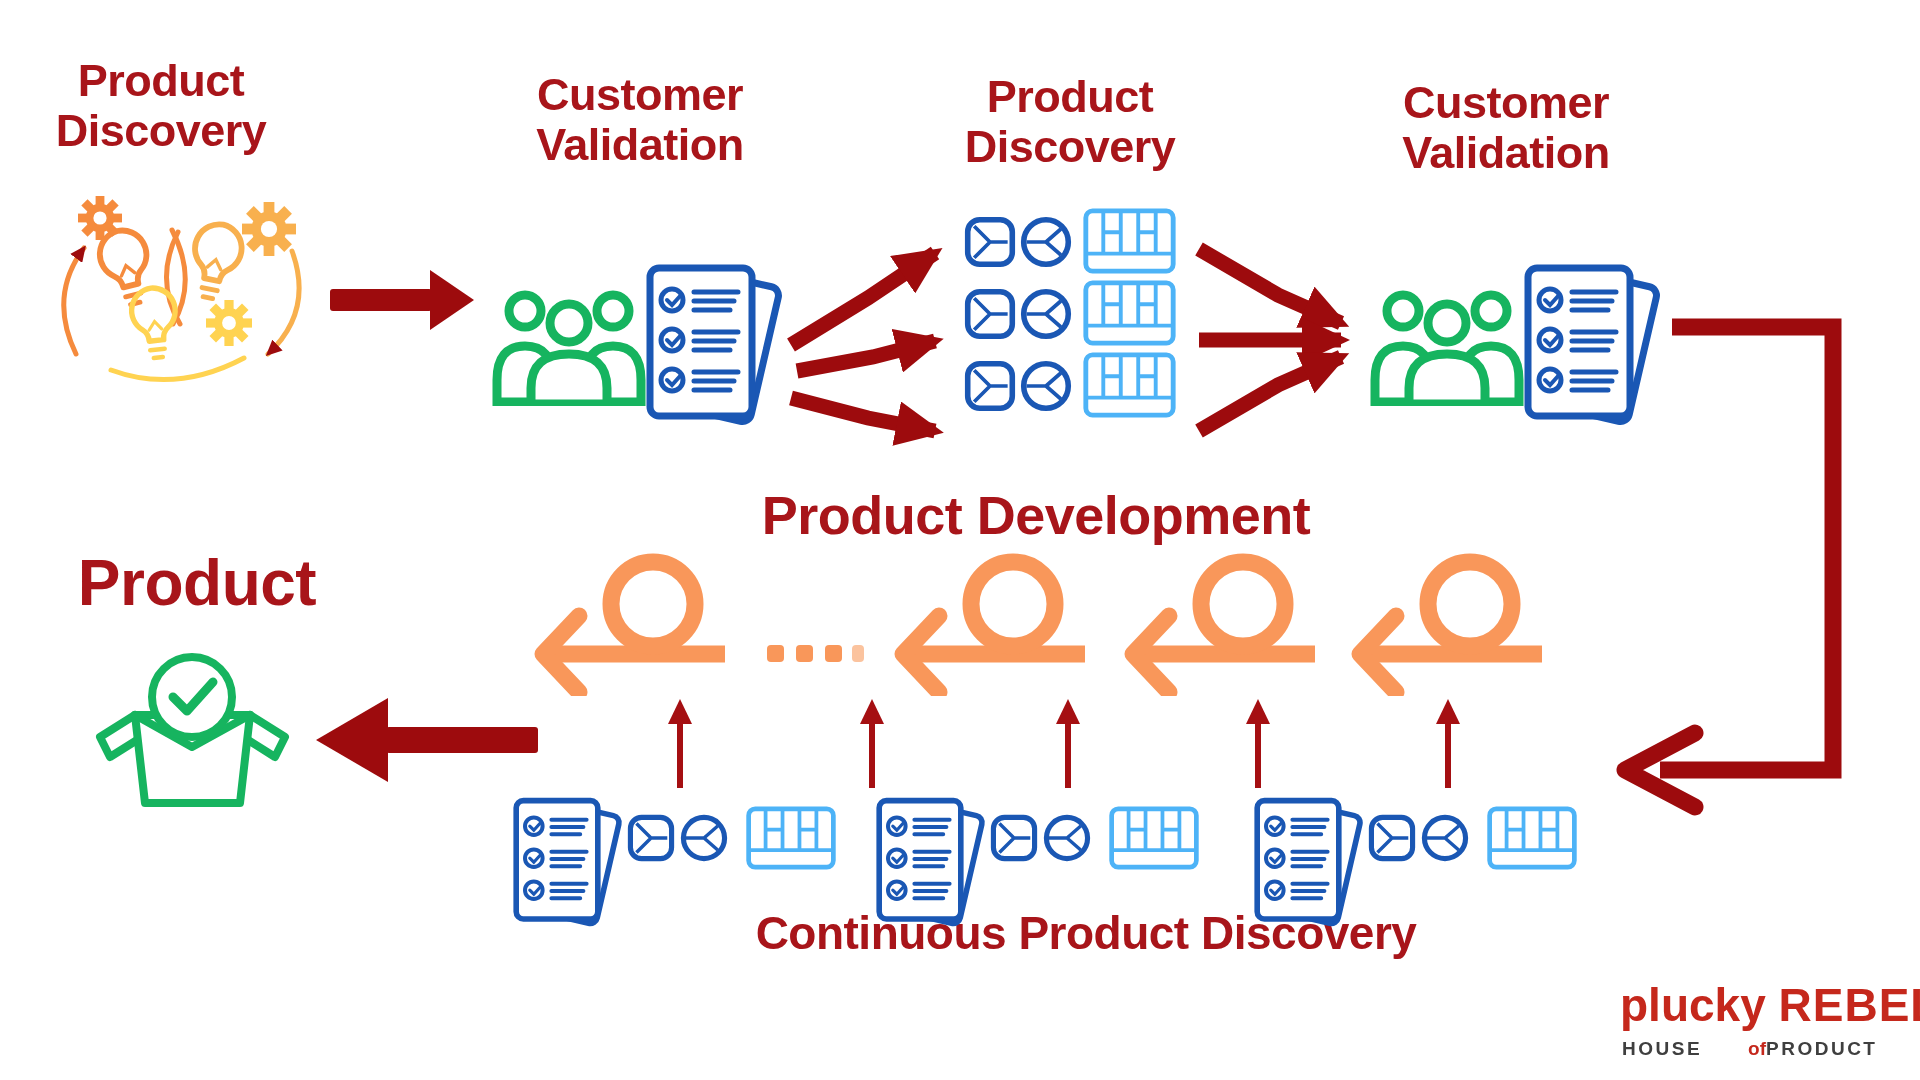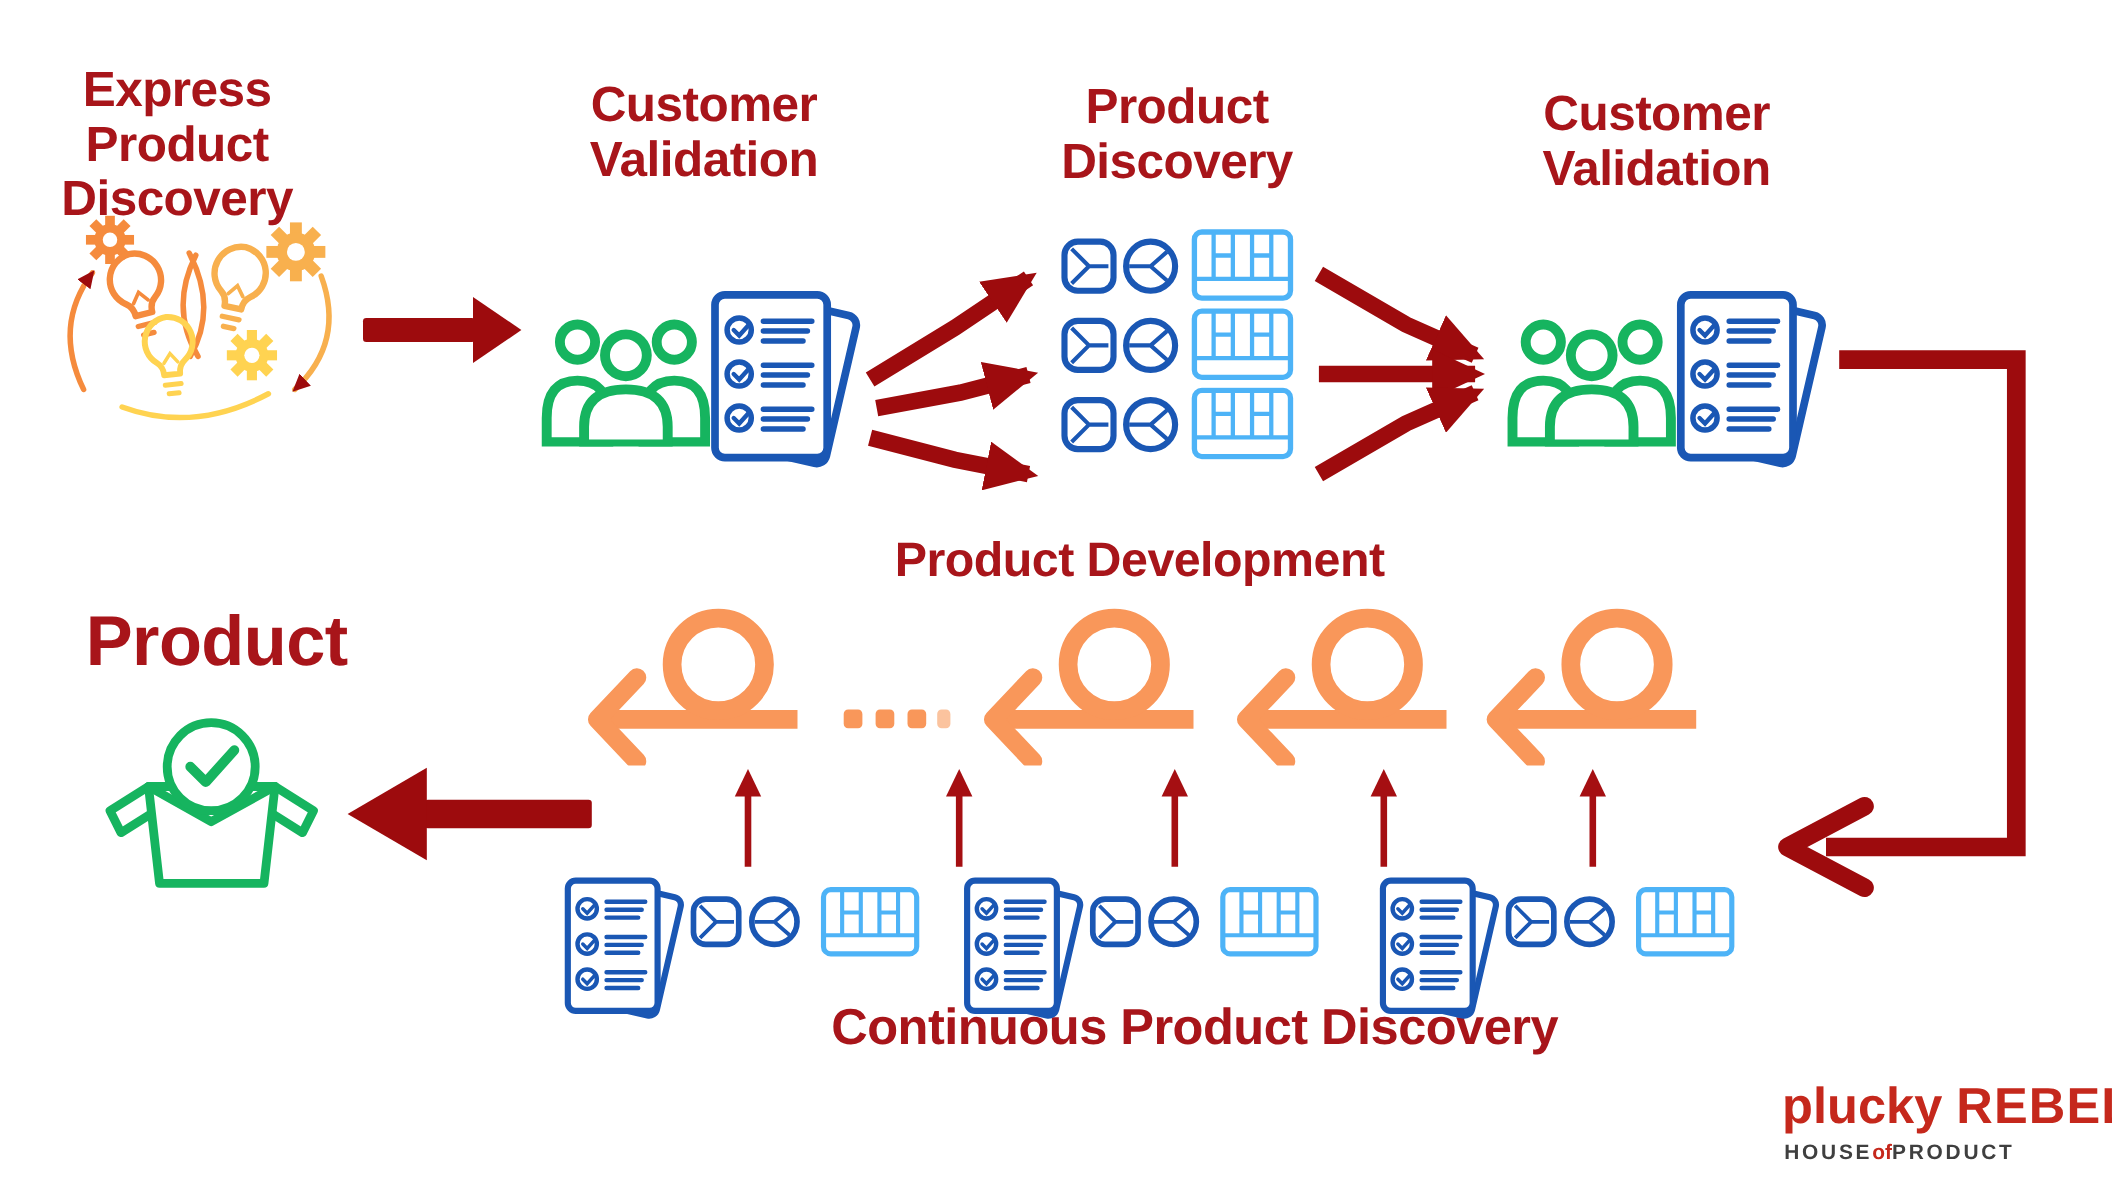--- a/index.html
+++ b/index.html
@@ -2,39 +2,39 @@
 <html style="--heading-red: #a8151a; --arrow-red: #9d0b0d; --thin-arrow-red: #a50f12; --loop-orange: #f9975a; --loop-orange-faded: #fbc39e; --people-green: #16b45f; --doc-blue: #1a57b4; --canvas-light-blue: #4db3f7; --bulb-orange: #f58b3d; --bulb-amber: #f8b04e; --bulb-yellow: #ffd351; --logo-red: #c5281c; --logo-gray: #3f3f3f;"><head>
 <meta charset="utf-8">
 <style>
   html,body{margin:0;padding:0;background:#fff;}
   body{width:1920px;height:1080px;position:relative;overflow:hidden;
        font-family:"Liberation Sans", sans-serif;}
   .abs{position:absolute;}
   .title{color:var(--heading-red);font-weight:700;text-align:center;
          line-height:1.1;letter-spacing:-0.5px;transform:translateX(-50%);white-space:nowrap;}
   .t-top{font-size:45px;}
-  .t-dev{font-size:44px;}
+  .t-dev{font-size:54px;}
   .t-product{font-size:64px;}
   .t-cont{font-size:46px;}
   svg{display:block;overflow:visible;}
   .doc-stroke{stroke:var(--doc-blue);}
   .lb-stroke{stroke:var(--canvas-light-blue);}
   .loop-stroke{stroke:var(--loop-orange);}
   .green-part{stroke:var(--people-green);fill:#fff;}
   .red-fill{fill:var(--arrow-red);}
   .red-stroke{stroke:var(--arrow-red);}
   .thin-stroke{stroke:var(--thin-arrow-red);}
   .thin-fill{fill:var(--thin-arrow-red);}
   #mk-arrow path{fill:var(--arrow-red);}
   .dot{position:absolute;width:17px;height:17px;border-radius:4px;background:var(--loop-orange);}
   .dot.fade{background:var(--loop-orange-faded);}
   .brand{color:var(--logo-red);font-weight:700;font-size:46px;letter-spacing:0px;white-space:nowrap;}
   .brand .b2{letter-spacing:1px;}
   .tagline{font-size:19px;font-weight:700;letter-spacing:2.5px;color:var(--logo-gray);white-space:nowrap;}
-  .tagline .of{color:var(--logo-red);letter-spacing:0px;}
+  .tagline .of{color:var(--logo-red);letter-spacing:0px;margin-left:46px;}
 </style>
 </head>
 <body>
 
 <svg width="0" height="0" style="position:absolute" aria-hidden="true">
   <defs>
     <marker id="mk-arrow" markerWidth="3.4" markerHeight="3" refX="2.6" refY="1.5" orient="auto" markerUnits="strokeWidth">
       <path d="M0,0 L3.2,1.5 L0,3 Z"></path>
     </marker>
 
@@ -106,21 +106,20 @@
 
     <symbol id="sym-bulb" viewBox="0 0 64 96">
       <path fill="none" stroke="currentColor" stroke-width="6" stroke-linejoin="round" d="M32,6 a25,25 0 0 1 14,45 c-4,3 -6,8 -6,13 H24 c0,-5 -2,-10 -6,-13 A25,25 0 0 1 32,6 Z"></path>
       <path stroke="currentColor" stroke-width="5" stroke-linecap="round" fill="none" d="M24,74 H40 M27,83 H37"></path>
       <path stroke="currentColor" stroke-width="3.5" stroke-linecap="round" fill="none" d="M25,52 l7,-9 l7,9"></path>
     </symbol>
   </defs>
 </svg>
 
 <div class="abs title t-top" style="left:161px;top:56px;">
-  <div>Express</div>
   <div>Product</div>
   <div>Discovery</div>
 </div>
 
 <div class="abs title t-top" style="left:640px;top:70px;">
   <div>Customer</div>
   <div>Validation</div>
 </div>
 
 <div class="abs title t-top" style="left:1070px;top:72px;">

